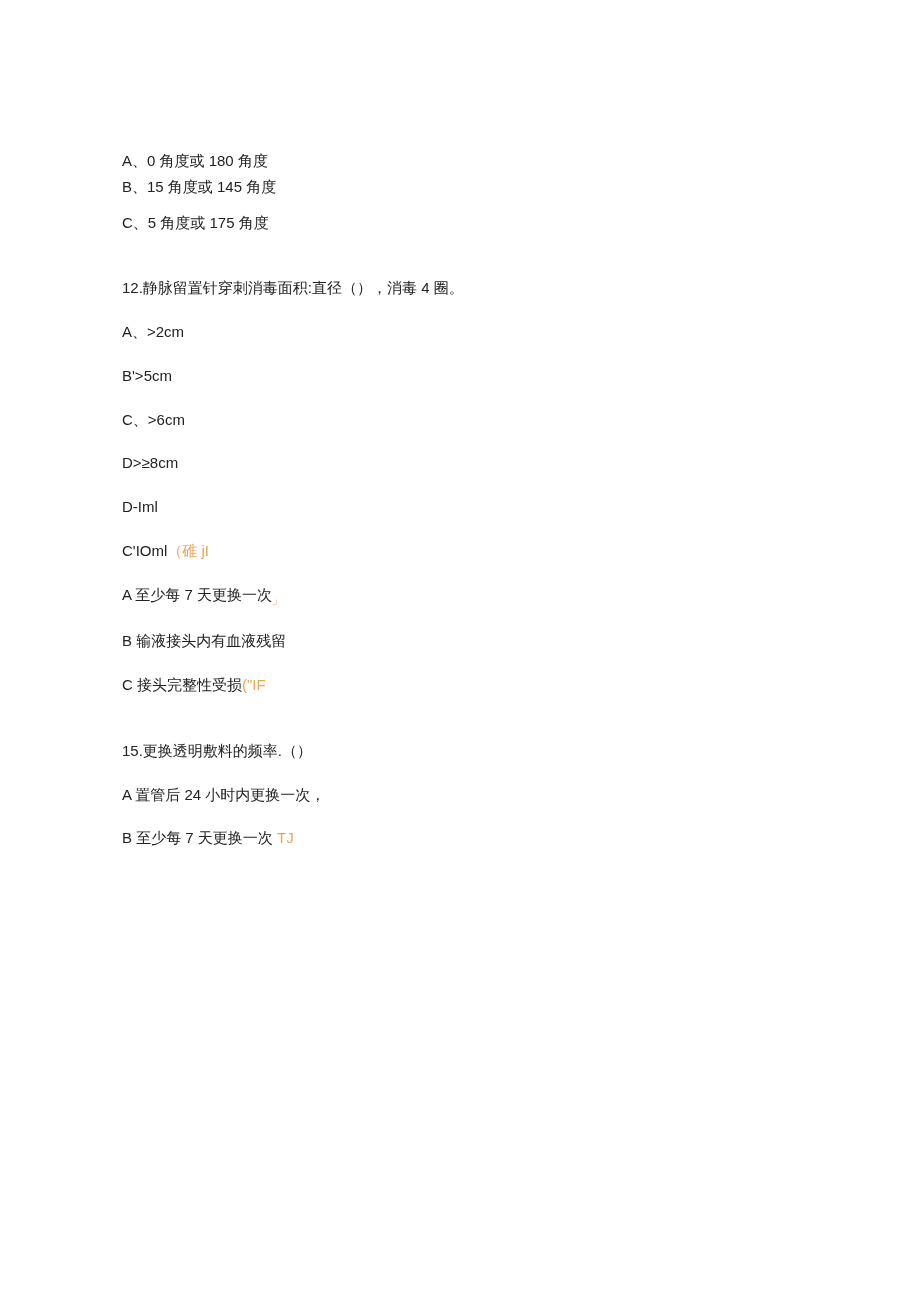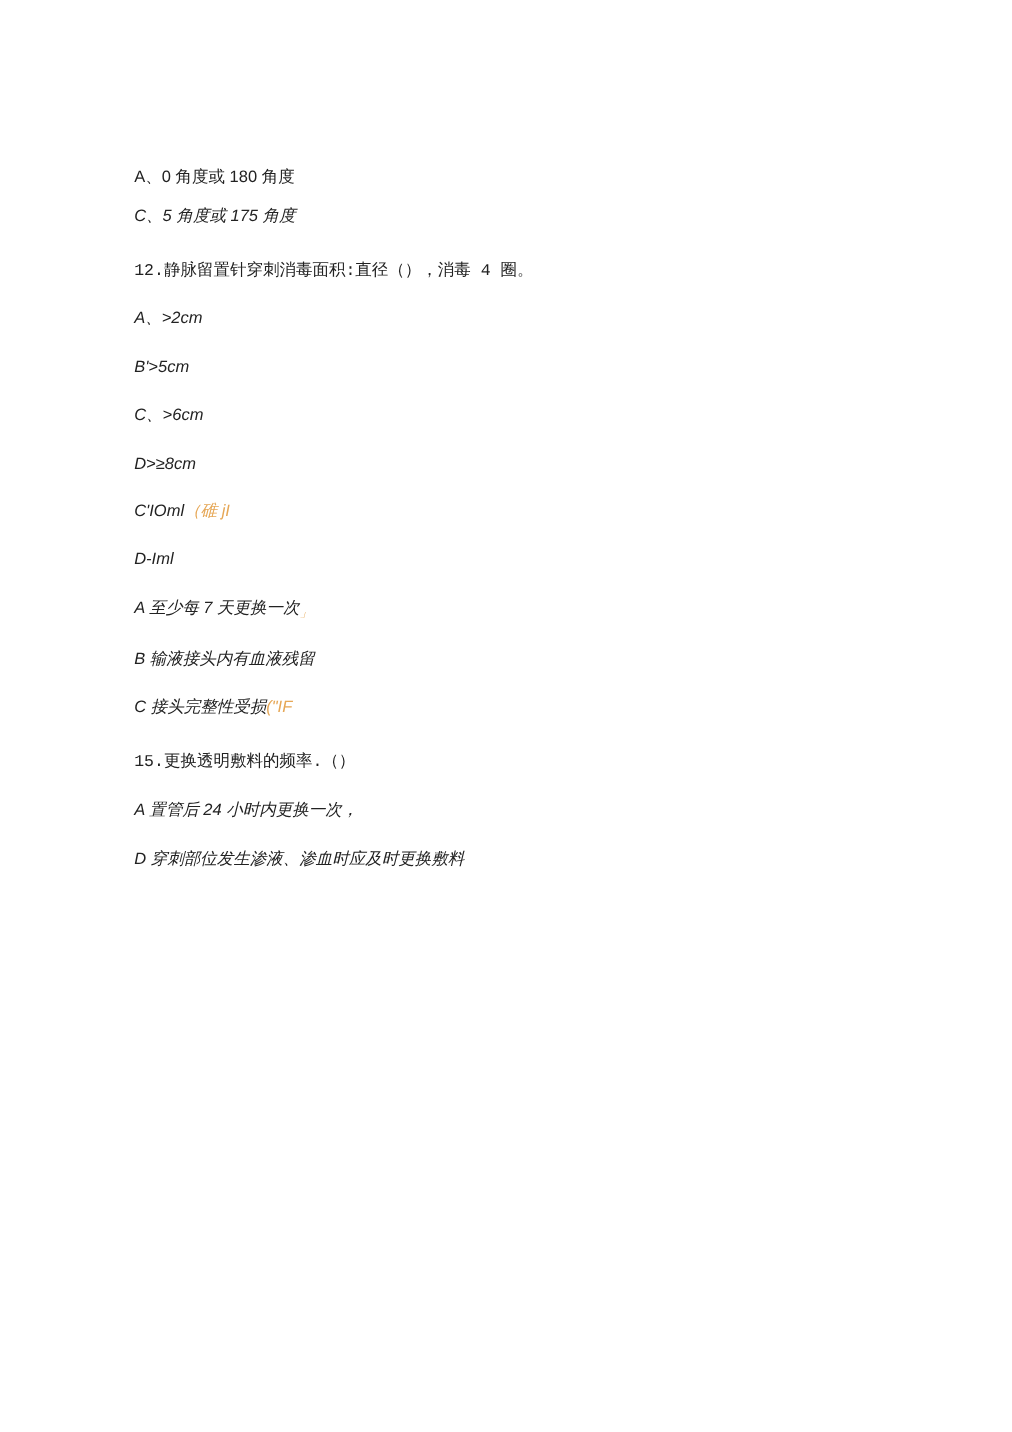--- a/index.html
+++ b/index.html
@@ -12,52 +12,55 @@
     width: 780px;
     min-height: 1302px;
     padding: 150px 122px 60px 122px;
     box-sizing: border-box;
     font-family: "Helvetica Neue", Arial, "Microsoft YaHei", sans-serif;
     font-size: 15px;
     color: #222222;
     line-height: 1.45;
   }
   .tight { margin: 0 0 4px 0; }
-  .line { margin: 0 0 22px 0; font-style: italic; }
-  .qline { margin: 28px 0 22px 0; font-family: Liberation Mono, monospace; }
+  .line { margin: 0 0 22px 0; }
+  .qline { margin: 44px 0 22px 0; }
   .first-block { margin-bottom: 14px; }
   .sub { vertical-align: sub; font-size: 11px; }
   .orange { color: #e6a756; }
 </style>
 </head>
 <body>
 
 <div class="page">
 
   <div class="first-block">
     <p class="tight">A、0 角度或 180 角度</p>
+    <p class="tight">B、15 角度或 145 角度</p>
   </div>
   <p class="line">C、5 角度或 175 角度</p>
 
   <p class="qline">12.静脉留置针穿刺消毒面积:直径（），消毒 4 圈。</p>
   <p class="line">A、&gt;2cm</p>
   <p class="line">B'&gt;5cm</p>
   <p class="line">C、&gt;6cm</p>
   <p class="line">D&gt;≥8cm</p>
 
+  <p class="line">D-Iml</p>
   <p class="line">
     <span>C'IOml</span><span class="orange">（碓 jI</span>
   </p>
-  <p class="line">D-Iml</p>
 
   <p class="line">
     <span>A 至少每 7 天更换一次</span><span class="sub orange">」</span>
   </p>
   <p class="line">B 输液接头内有血液残留</p>
   <p class="line">
     <span>C 接头完整性受损</span><span class="orange">("IF</span>
   </p>
 
   <p class="qline">15.更换透明敷料的频率.（）</p>
   <p class="line">A 置管后 24 小时内更换一次，</p>
-  <p class="line">D 穿刺部位发生渗液、渗血时应及时更换敷料</p>
+  <p class="line">
+    <span>B 至少每 7 天更换一次</span><span class="orange"> TJ</span>
+  </p>
 
 </div>
 
 </body></html>

